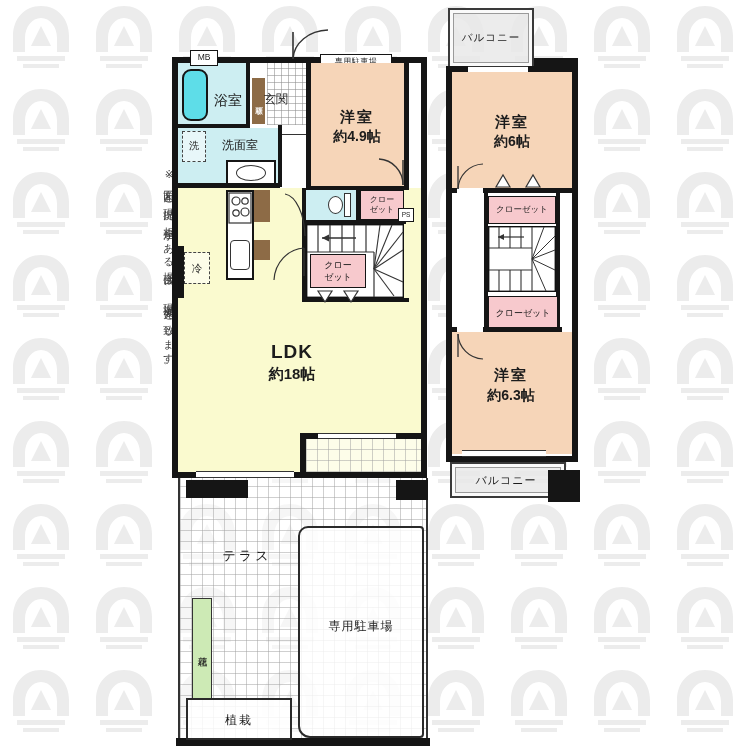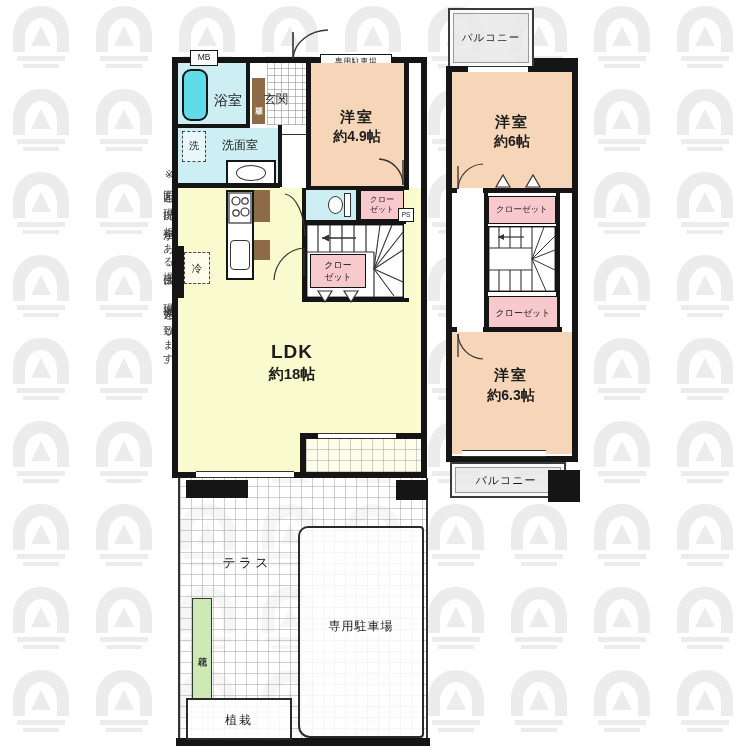--- a/index.html
+++ b/index.html
@@ -50,21 +50,21 @@
     </defs>
     <rect x="0" y="0" width="750" height="750" fill="url(#wm)"></rect>
   </svg>
 
   <div class="lbl vert" style="left:169px;top:270px;font-size:10.5px;letter-spacing:2px;color:#3a3a3a;height:290px;">※図面と現況に相違がある場合は、現況優先と致します。</div>
 
   <div class="abs tiles" style="left:178px;top:478px;width:250px;height:262px;border-left:2px solid #333;border-right:2px solid #333;box-sizing:border-box;"></div>
   <div class="wall" style="left:176px;top:738px;width:254px;height:8px;"></div>
   <div class="wall" style="left:186px;top:480px;width:62px;height:18px;"></div>
   <div class="wall" style="left:396px;top:480px;width:32px;height:20px;"></div>
-  <div class="lbl" style="left:247px;top:556px;font-size:13px;letter-spacing:3px;margin-top:7px;">テラス</div>
+  <div class="lbl" style="left:247px;top:556px;font-size:13px;letter-spacing:3px;">テラス</div>
 
   <div class="abs" style="left:298px;top:526px;width:126px;height:212px;background:rgba(255,255,255,.8);border:2.5px solid #2a2a2a;border-radius:10px 4px 4px 12px;box-sizing:border-box;"></div>
   <div class="lbl" style="left:361px;top:627px;font-size:12px;letter-spacing:1px;">専用駐車場</div>
 
   <div class="abs" style="left:192px;top:598px;width:20px;height:102px;background:var(--flower_green,#cdeab5);border:1.5px solid #333;box-sizing:border-box;"></div>
   <div class="lbl vert" style="left:202px;top:649px;font-size:9.5px;">花壇</div>
 
   <div class="abs" style="left:186px;top:698px;width:106px;height:42px;background:rgba(255,255,255,.85);border:2px solid #2a2a2a;box-sizing:border-box;"></div>
   <div class="lbl" style="left:239px;top:721px;font-size:12px;letter-spacing:2px;">植栽</div>
 

